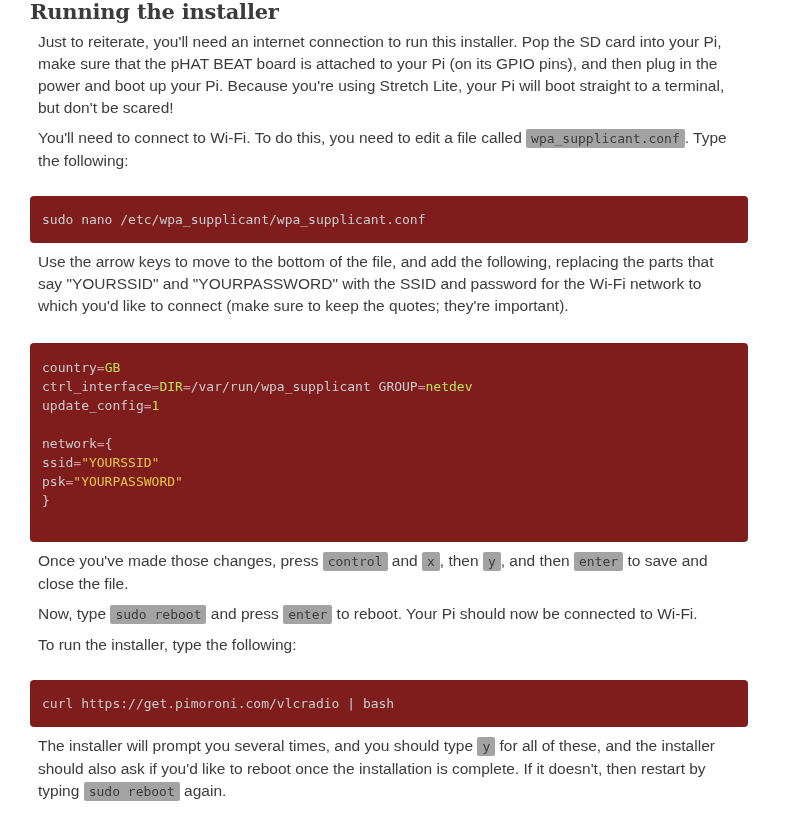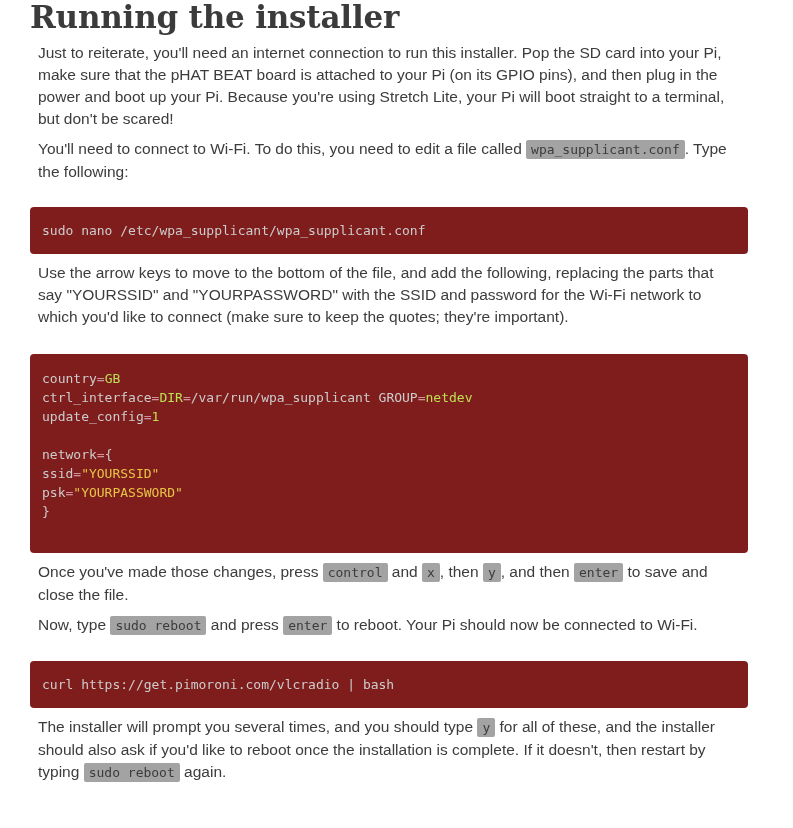--- a/index.html
+++ b/index.html
@@ -15,21 +15,21 @@
     overflow: hidden;
   }
   .page {
     padding: 0 45px 0 30px;
     box-sizing: border-box;
     width: 793px;
   }
   h1.title {
     font-family: "DejaVu Serif", "Liberation Serif", serif;
     font-weight: bold;
-    font-size: 31px;
+    font-size: 21px;
     line-height: 1.1;
     color: #3b3b3b;
     margin: 0;
     padding-top: 0;
     letter-spacing: -0.2px;
   }
   p.para {
     font-size: 15.5px;
     line-height: 22px;
     color: #3c3c3c;
@@ -97,18 +97,19 @@
 
 <span class="tok-key">network</span><span class="tok-op">=</span><span class="tok-brace">{</span>
 <span class="tok-key">ssid</span><span class="tok-op">=</span><span class="tok-str">"YOURSSID"</span>
 <span class="tok-key">psk</span><span class="tok-op">=</span><span class="tok-str">"YOURPASSWORD"</span>
 <span class="tok-brace">}</span></pre>
 
   <p class="para p4"><span>Once you've made those changes, press </span><code class="inline">control</code><span> and </span><code class="inline">x</code><span>, then </span><code class="inline">y</code><span>, and then </span><code class="inline">enter</code><span> to save and close the file.</span></p>
 
   <p class="para p5"><span>Now, type </span><code class="inline">sudo reboot</code><span> and press </span><code class="inline">enter</code><span> to reboot. Your Pi should now be connected to Wi-Fi.</span></p>
 
+  <p class="para p6">To run the installer, type the following:</p>
 
   <pre class="codeblock cb3">curl https://get.pimoroni.com/vlcradio | bash</pre>
 
   <p class="para p7"><span>The installer will prompt you several times, and you should type </span><code class="inline">y</code><span> for all of these, and the installer should also ask if you'd like to reboot once the installation is complete. If it doesn't, then restart by typing </span><code class="inline">sudo reboot</code><span> again.</span></p>
 
 </div>
 
 </body></html>

